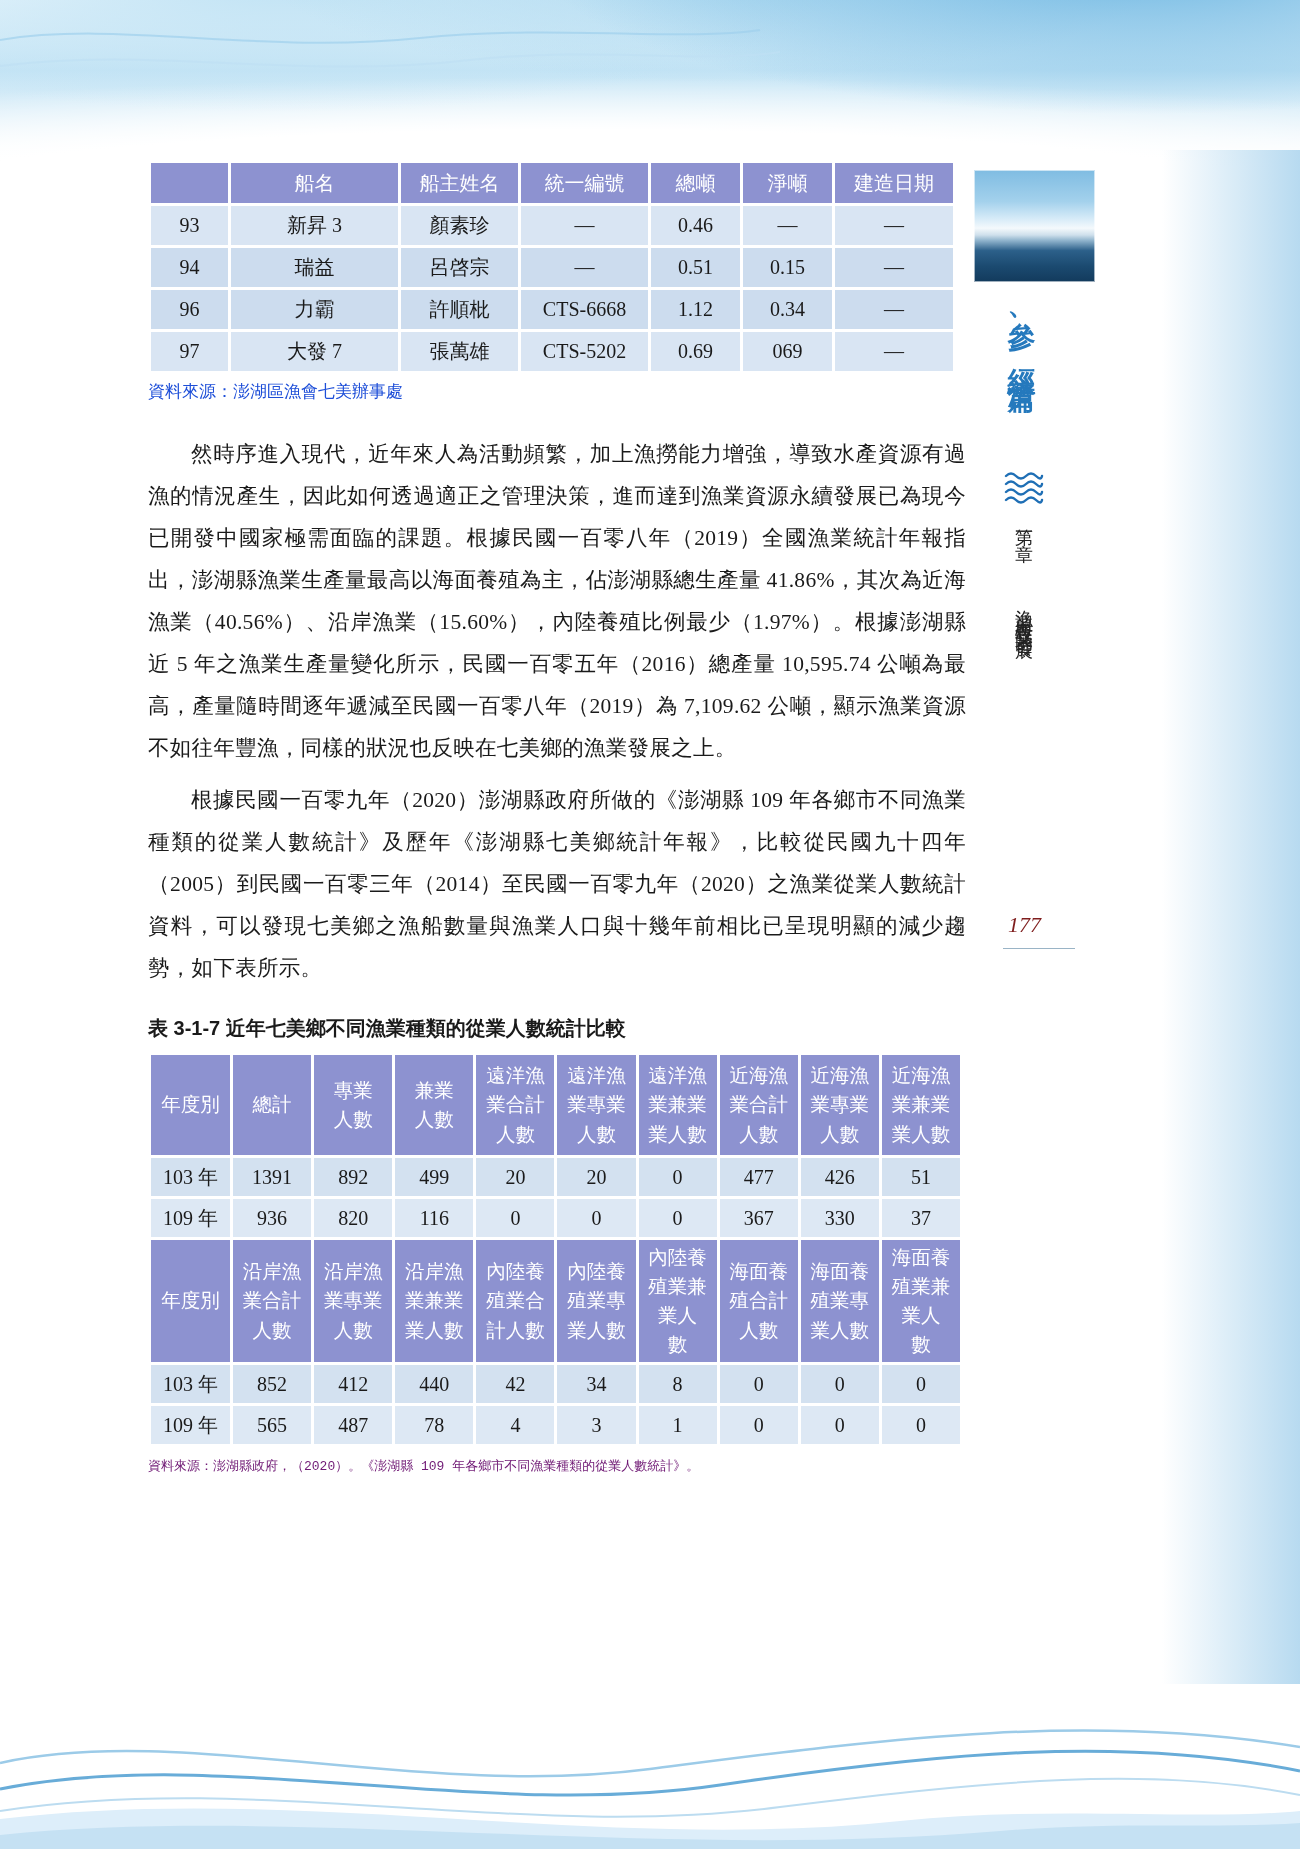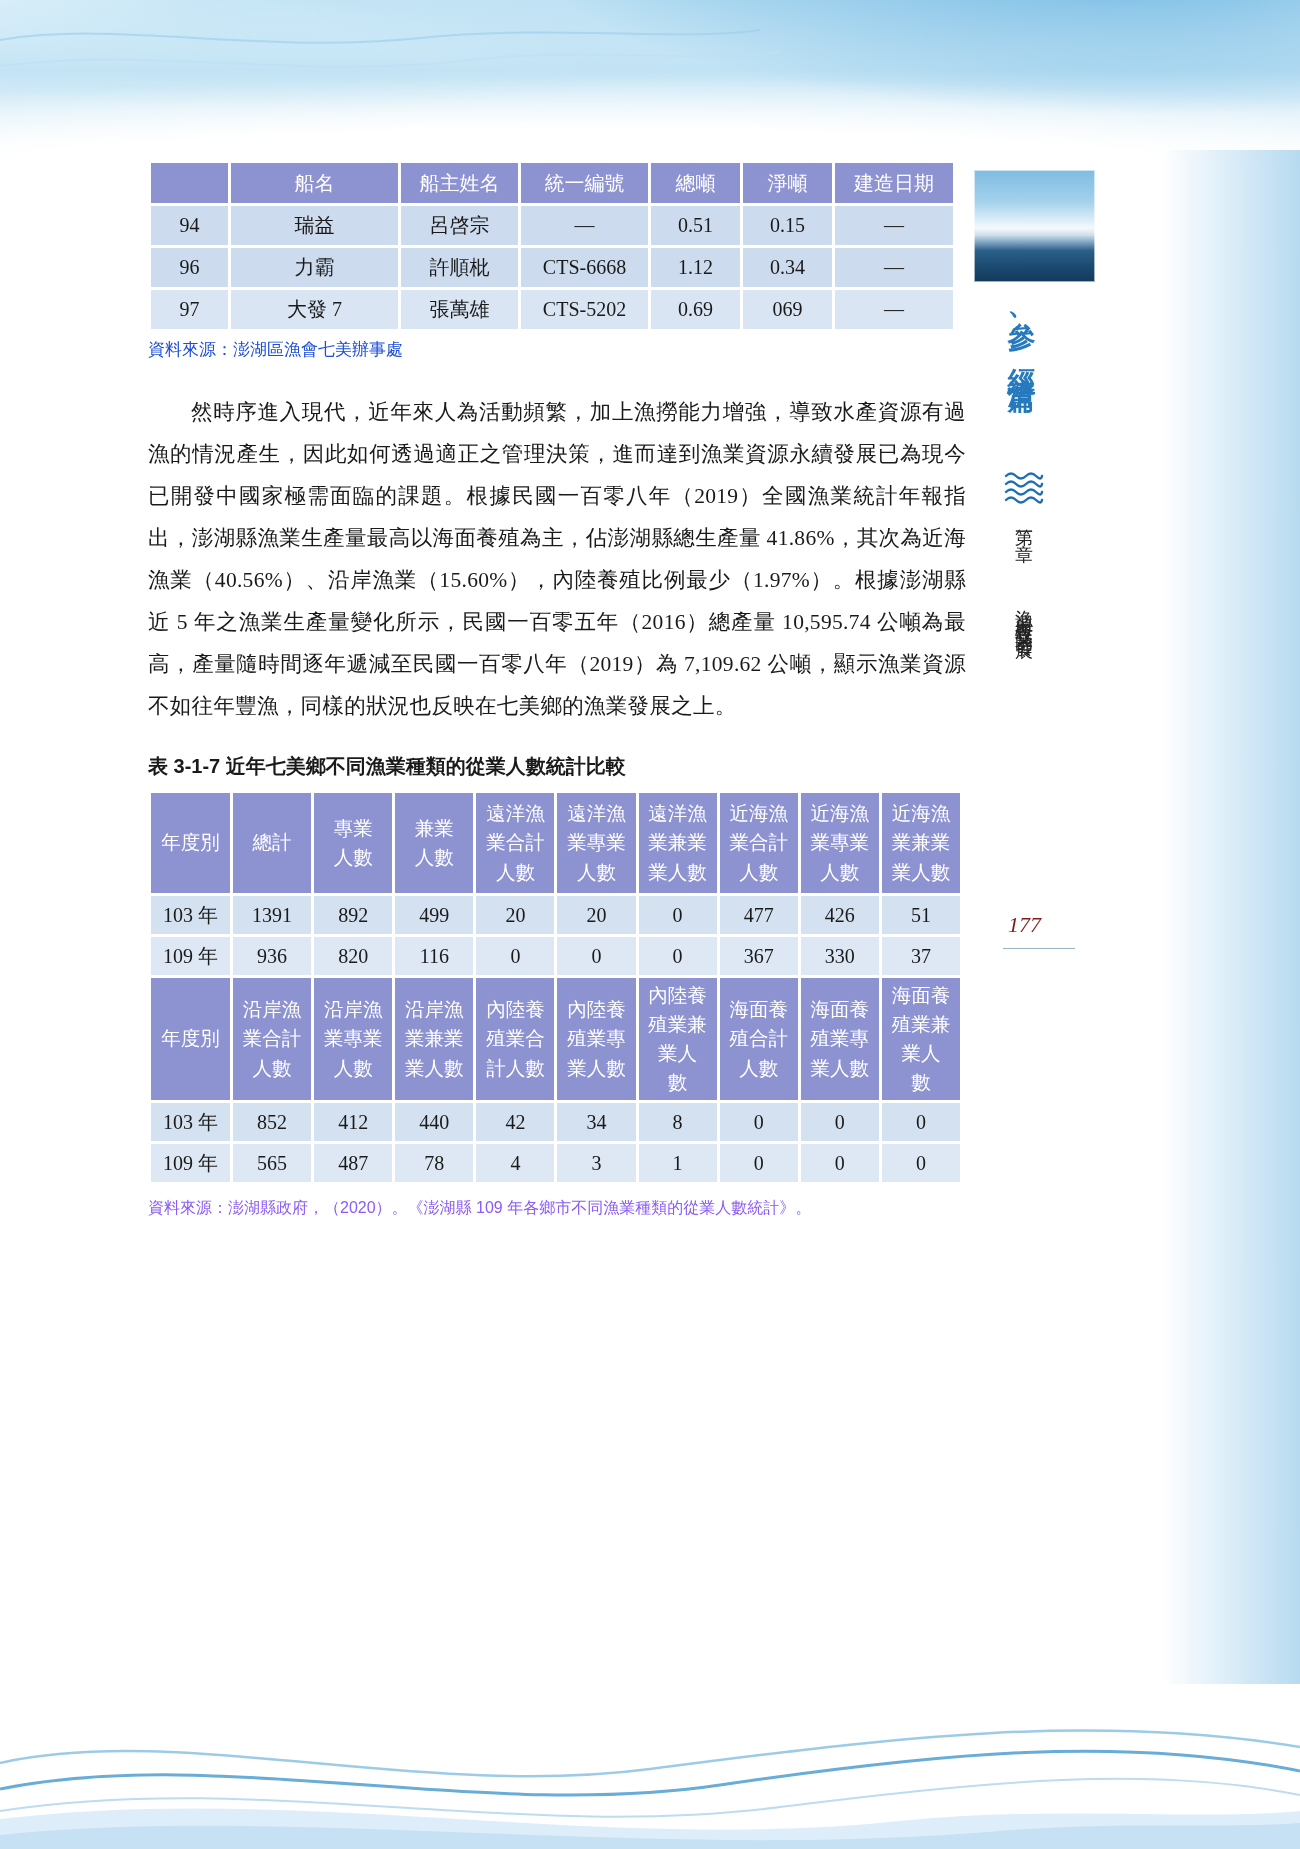--- a/index.html
+++ b/index.html
@@ -51,21 +51,21 @@
   .note{font-family:"Liberation Sans","DejaVu Sans",sans-serif;font-size:17px;color:#1d4ed8;margin:6px 0 30px 0;}
   .para{font-size:21.5px;line-height:42px;text-align:justify;text-indent:2em;margin:0 0 10px 0;letter-spacing:.3px;}
   .caption{font-family:"Liberation Sans","DejaVu Sans",sans-serif;font-weight:bold;font-size:20px;margin:26px 0 10px 0;}
   .ft{width:815px;font-size:20px;}
   .ft th{font-size:19.5px;line-height:1.5;white-space:pre-line;}
   .ft tr.hdr1 th{height:96px;}
   .ft tr.hdr2 th{height:118px;}
   .ft td{height:34px;}
   .ft tr.odd td{background:#d3e1f0;}
   .ft tr.even td{background:#dde8f4;}
-  .src{font-family:Liberation Sans, sans-serif;font-size:16px;line-height:1.85;color:#8b5cf6;margin-top:8px;}
+  .src{font-family:Liberation Mono, monospace;font-size:13px;line-height:1.85;color:#701a75;margin-top:8px;}
   .src .l2{padding-left:80px;}
 </style>
 </head>
 <body>
 
 <div class="page">
 
   <div class="cloud-band">
     <svg viewBox="0 0 1300 168" preserveAspectRatio="none">
       <path d="M0,40 C120,20 260,55 420,38 C560,24 680,42 760,30" fill="none" stroke="#9fd0ec" stroke-width="2" opacity="0.7"></path>
@@ -113,20 +113,29 @@
           <th></th>
           <th>船名</th>
           <th>船主姓名</th>
           <th>統一編號</th>
           <th>總噸</th>
           <th>淨噸</th>
           <th>建造日期</th>
         </tr>
       </thead>
       <tbody>
+        <tr class="odd">
+          <td>93</td>
+          <td>新昇 3</td>
+          <td>顏素珍</td>
+          <td>—</td>
+          <td>0.46</td>
+          <td>—</td>
+          <td>—</td>
+        </tr>
         <tr class="even">
           <td>94</td>
           <td>瑞益</td>
           <td>呂啓宗</td>
           <td>—</td>
           <td>0.51</td>
           <td>0.15</td>
           <td>—</td>
         </tr>
         <tr class="even">
@@ -146,20 +155,21 @@
           <td>0.69</td>
           <td>069</td>
           <td>—</td>
         </tr>
       </tbody>
     </table>
 
     <div class="note">資料來源：澎湖區漁會七美辦事處</div>
 
     <p class="para">然時序進入現代，近年來人為活動頻繁，加上漁撈能力增強，導致水產資源有過漁的情況產生，因此如何透過適正之管理決策，進而達到漁業資源永續發展已為現今已開發中國家極需面臨的課題。根據民國一百零八年（2019）全國漁業統計年報指出，澎湖縣漁業生產量最高以海面養殖為主，佔澎湖縣總生產量 41.86%，其次為近海漁業（40.56%）、沿岸漁業（15.60%），內陸養殖比例最少（1.97%）。根據澎湖縣近 5 年之漁業生產量變化所示，民國一百零五年（2016）總產量 10,595.74 公噸為最高，產量隨時間逐年遞減至民國一百零八年（2019）為 7,109.62 公噸，顯示漁業資源不如往年豐漁，同樣的狀況也反映在七美鄉的漁業發展之上。</p>
+    <p class="para">根據民國一百零九年（2020）澎湖縣政府所做的《澎湖縣 109 年各鄉市不同漁業種類的從業人數統計》及歷年《澎湖縣七美鄉統計年報》，比較從民國九十四年（2005）到民國一百零三年（2014）至民國一百零九年（2020）之漁業從業人數統計資料，可以發現七美鄉之漁船數量與漁業人口與十幾年前相比已呈現明顯的減少趨勢，如下表所示。</p>
 
     <div class="caption">表 3-1-7 近年七美鄉不同漁業種類的從業人數統計比較</div>
 
     <table class="ft">
       <colgroup>
           <col style="width:82px">
           <col>
           <col>
           <col>
           <col>

